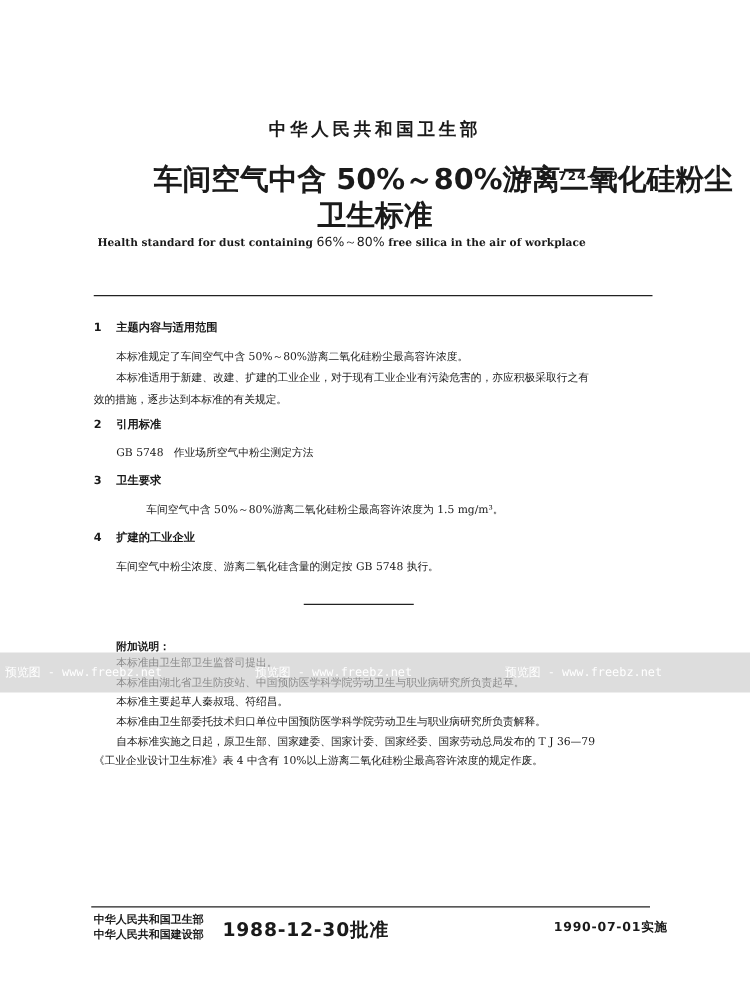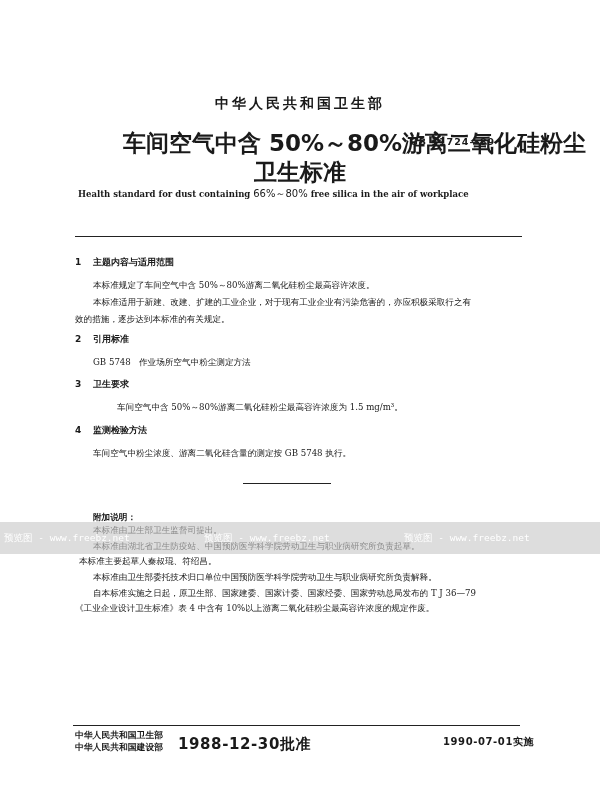--- a/index.html
+++ b/index.html
@@ -33,21 +33,21 @@
   .sec2-head { left: 75px; top: 333px; }
   .p4 { left: 93px; top: 357px; }
   .sec3-head { left: 75px; top: 378px; }
   .p5 { left: 93px; top: 402px; margin-left: 24px; }
   .sec4-head { left: 75px; top: 424px; }
   .p6 { left: 93px; top: 448px; }
 
   .addl-head { left: 93px; top: 512px; font-size: 8.6px; font-weight: bold; }
   .a1 { left: 93px; top: 525px; }
   .a2 { left: 93px; top: 541px; }
-  .a3 { left: 79px; top: 556px; }
+  .a3 { left: 93px; top: 556px; }
   .a4 { left: 93px; top: 572px; }
   .a5 { left: 93px; top: 588px; }
   .a6 { left: 75px; top: 603px; }
 
   .watermark {
     position: absolute; left: 0; top: 522px; width: 600px; height: 32px;
     background: rgba(200,200,200,0.62);
     display: flex; align-items: center; overflow: hidden;
   }
   .wm-item {
@@ -77,21 +77,21 @@
 <div class="abs para serif p1">本标准规定了车间空气中含 50%～80%游离二氧化硅粉尘最高容许浓度。</div>
 <div class="abs para serif p2">本标准适用于新建、改建、扩建的工业企业，对于现有工业企业有污染危害的，亦应积极采取行之有</div>
 <div class="abs para serif p3">效的措施，逐步达到本标准的有关规定。</div>
 
 <div class="abs sec-head sec2-head"><span class="sec-num">2</span><span>引用标准</span></div>
 <div class="abs para serif p4" style="white-space:pre;">GB 5748   作业场所空气中粉尘测定方法</div>
 
 <div class="abs sec-head sec3-head"><span class="sec-num">3</span><span>卫生要求</span></div>
 <div class="abs para serif p5">车间空气中含 50%～80%游离二氧化硅粉尘最高容许浓度为 1.5 mg/m³。</div>
 
-<div class="abs sec-head sec4-head"><span class="sec-num">4</span><span>监测检验方法</span></div>
+<div class="abs sec-head sec4-head"><span class="sec-num">4</span><span>扩建的工业企业</span></div>
 <div class="abs para serif p6">车间空气中粉尘浓度、游离二氧化硅含量的测定按 GB 5748 执行。</div>
 
 <div class="rule rule-mid"></div>
 
 <div class="abs addl-head">附加说明：</div>
 <div class="abs para serif a1">本标准由卫生部卫生监督司提出。</div>
 <div class="abs para serif a2">本标准由湖北省卫生防疫站、中国预防医学科学院劳动卫生与职业病研究所负责起草。</div>
 <div class="abs para serif a3">本标准主要起草人秦叔琨、符绍昌。</div>
 <div class="abs para serif a4">本标准由卫生部委托技术归口单位中国预防医学科学院劳动卫生与职业病研究所负责解释。</div>
 <div class="abs para serif a5">自本标准实施之日起，原卫生部、国家建委、国家计委、国家经委、国家劳动总局发布的 T J 36—79</div>

